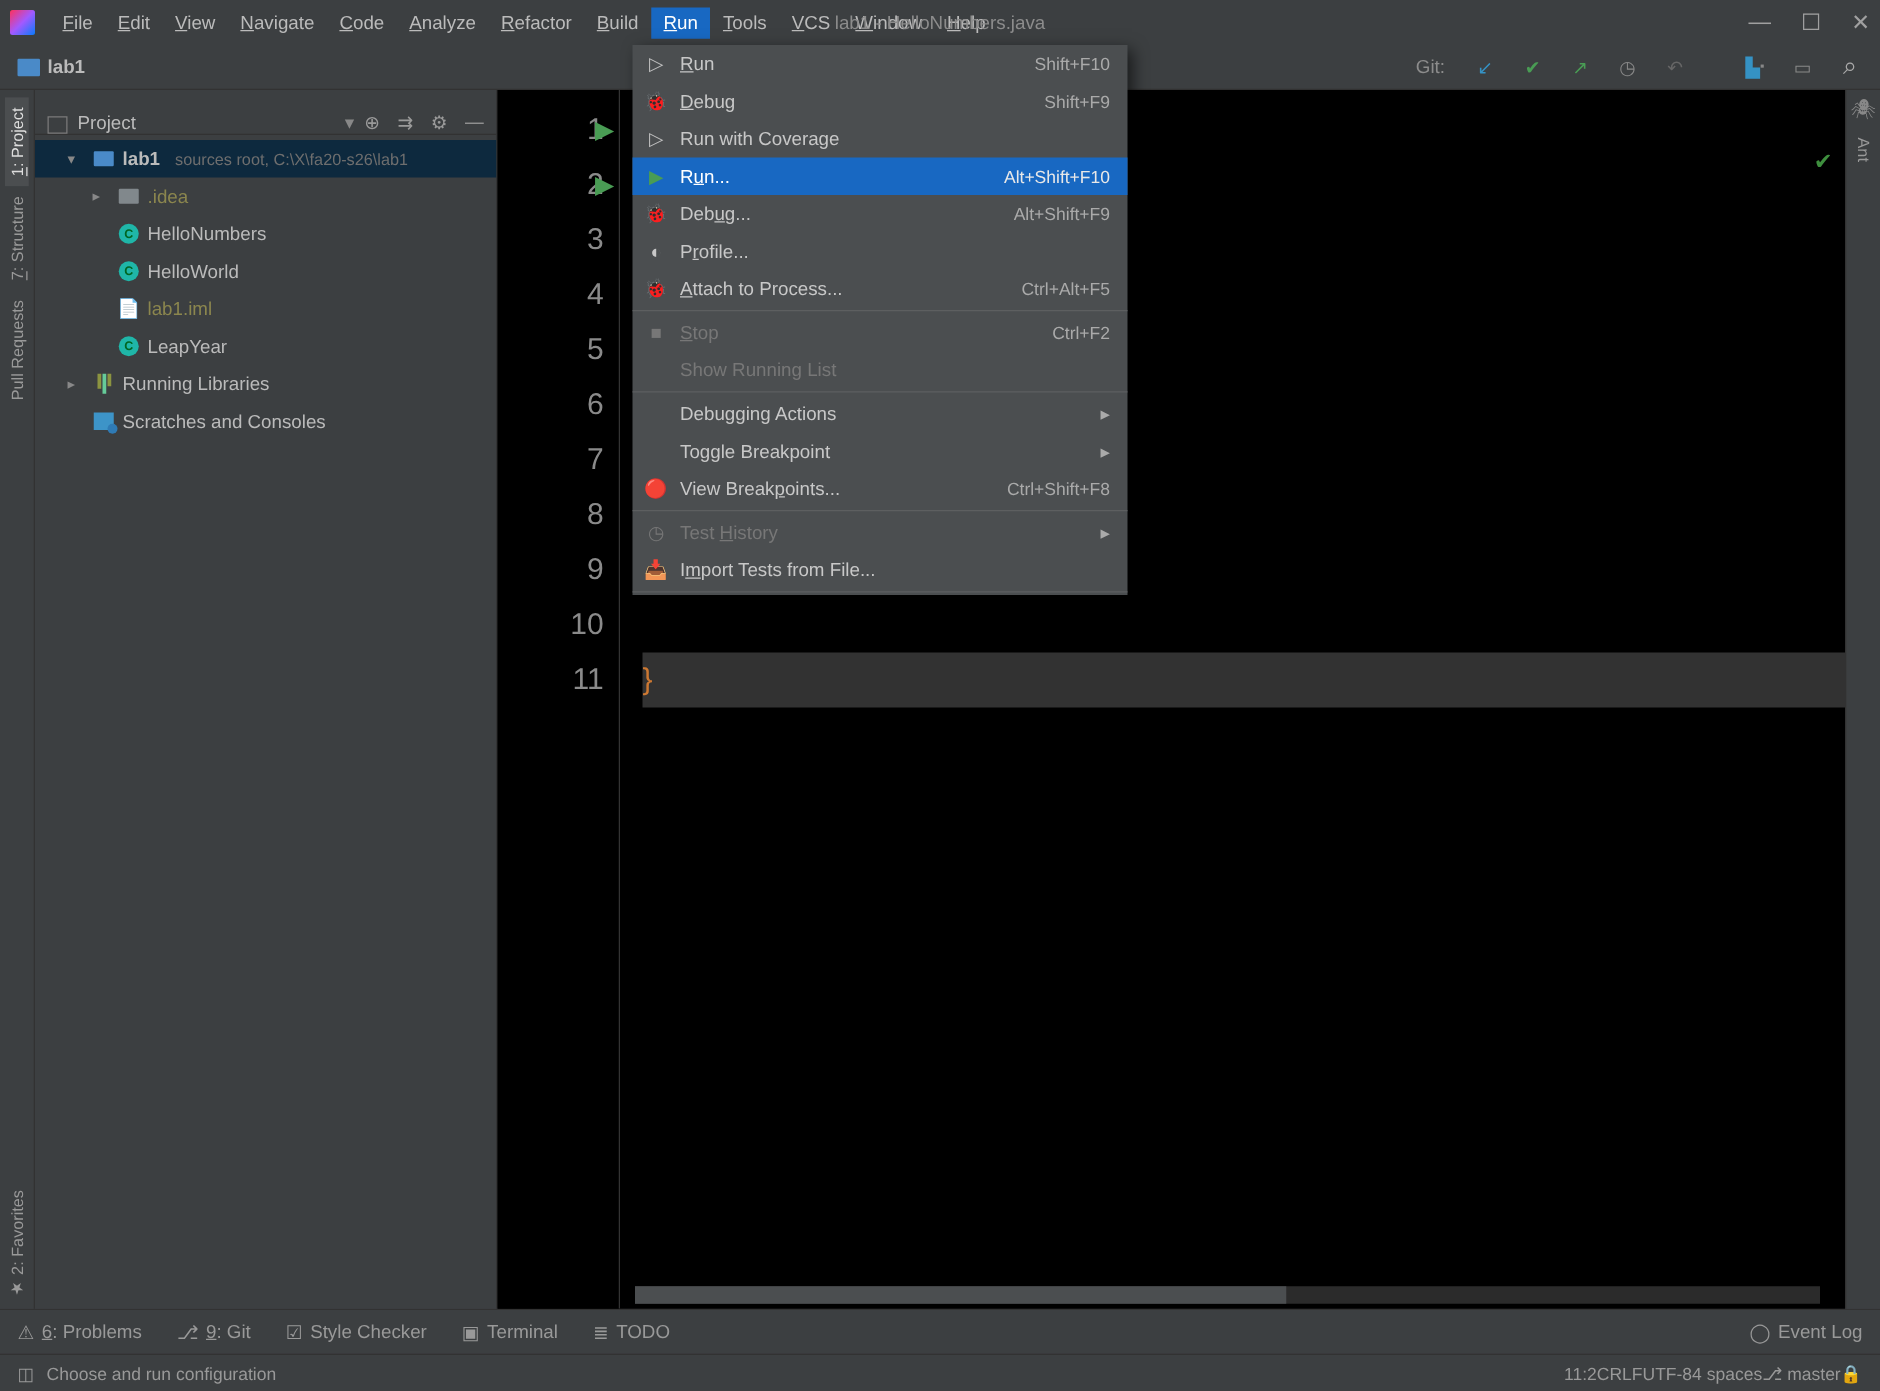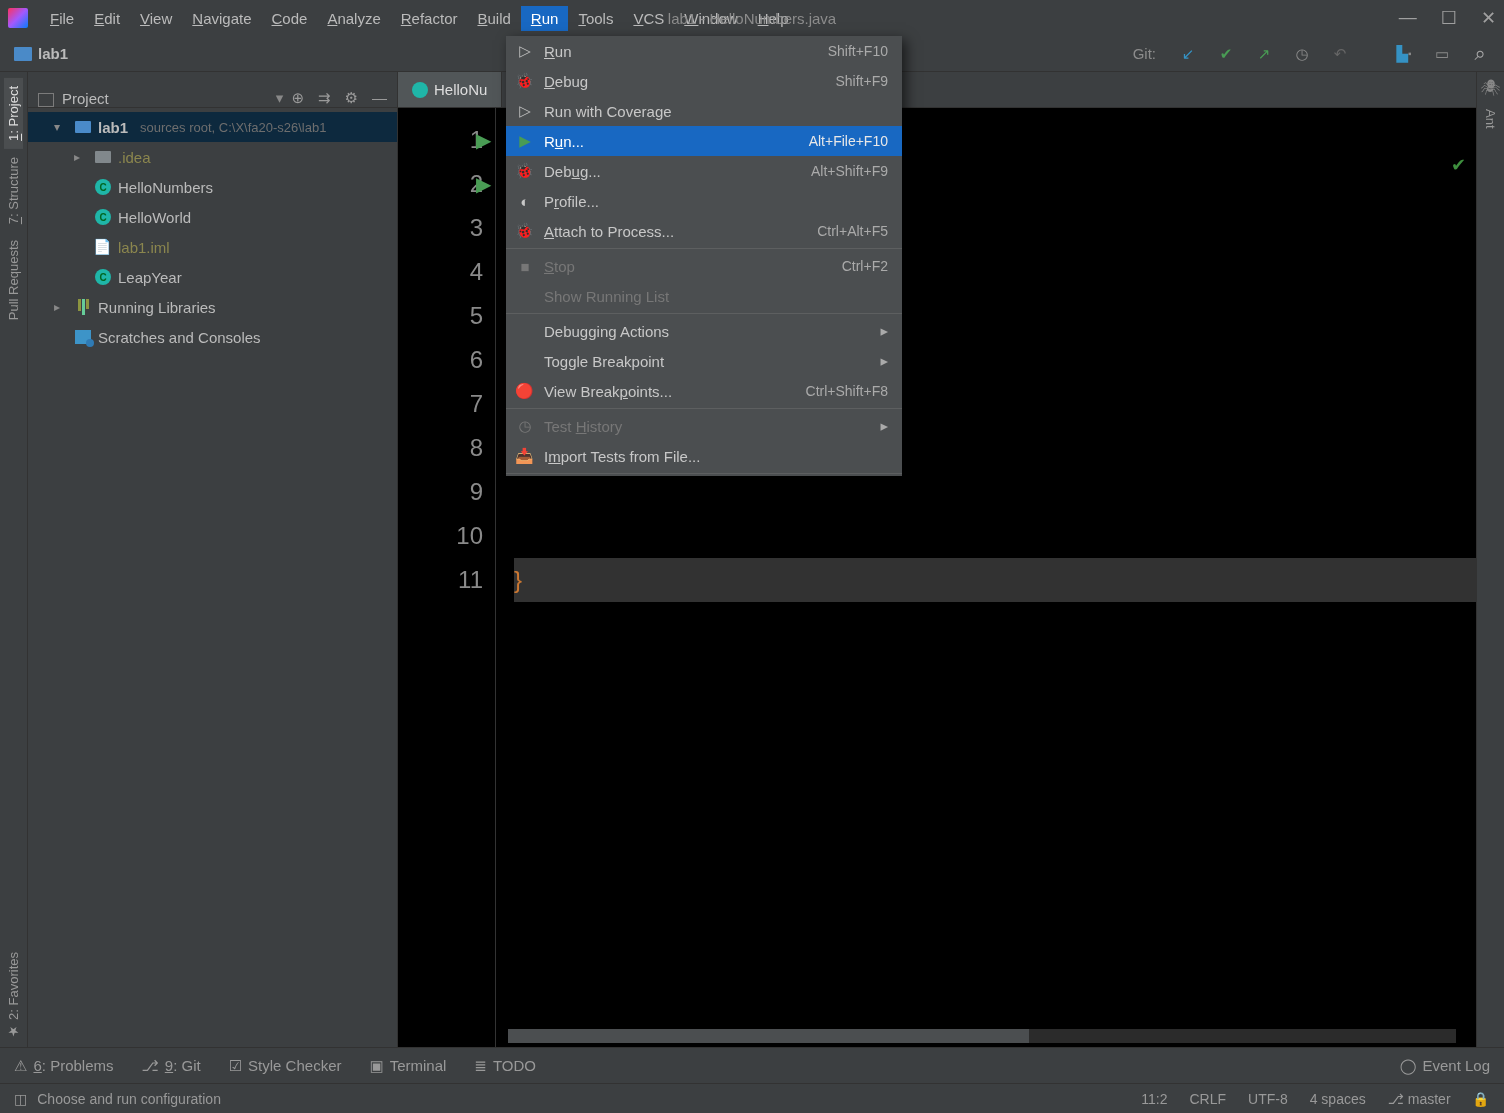--- a/index.html
+++ b/index.html
@@ -69,21 +69,21 @@
 .run-menu .mi .mi-label u { text-decoration: underline; }
 .run-menu .mi .mi-sc { color: #aaa; font-size: 14px; }
 .run-menu .mi.sel .mi-sc { color: #e8e8e8; }
 .run-menu .sep { height: 1px; background: #5d5f60; margin: 2px 0; }
 .run-menu .mi .arrow { color: #aaa; }
 .tool-strip { height: 36px; background: #3c3f41; display: flex; align-items: center; padding: 0 14px; gap: 24px; border-top: 1px solid #323232; font-size: 15px; color: #999; }
 .tool-strip .tool { display: flex; align-items: center; gap: 6px; cursor: pointer; }
 .tool-strip .spacer { flex: 1; }
 .status-bar { height: 30px; background: #3c3f41; display: flex; align-items: center; padding: 0 14px; gap: 22px; border-top: 1px solid #323232; font-size: 14px; color: #999; }
 .status-bar .sleft { display: flex; align-items: center; gap: 10px; }
-.status-bar .sright { margin-left: auto; display: flex; align-items: flex-end; gap: 22px; }
+.status-bar .sright { margin-left: auto; display: flex; align-items: flex-end; }
 .check-mark { position: absolute; right: 10px; top: 46px; color: #3e8f3e; font-size: 18px; z-index: 5;}
 .tri-green { color:#499c54; }
 .tri-white { color:#bfbfbf; }
 .libicon { display:inline-flex; gap:1px;}
 .libicon span{width:3px;background:#8c9440;height:12px;display:inline-block;}
 .libicon span:nth-child(2){height:16px;background:#6c9;}
 .libicon span:nth-child(3){height:10px;background:#8c9440;}
 .scratch-icon{width:16px;height:14px;background:#3d94c8;position:relative;}
 .scratch-icon::after{content:"";position:absolute;right:-3px;bottom:-3px;width:8px;height:8px;border-radius:50%;background:#2f7bb5;}
 .hscrollbar{position:absolute;left:110px;right:20px;bottom:4px;height:14px;background:#2b2b2b;}
@@ -217,26 +217,20 @@
         <span class="chev"></span>
         <span class="ficon">
             <span class="scratch-icon"></span>
           </span>
         <span class="txt">Scratches and Consoles</span>
       </div>
     </div>
   </div>
 
   <div class="editor-area">
-    <div class="editor-tabs">
-      <div class="editor-tab">
-        <span class="classicon"></span>
-        <span>HelloNu</span>
-      </div>
-    </div>
     <div class="editor-body">
       <div class="gutter" id="gutter" style="position: relative;">
           <div class="gutter-row">1</div>
           <div class="gutter-row">2</div>
           <div class="gutter-row">3</div>
           <div class="gutter-row">4</div>
           <div class="gutter-row">5</div>
           <div class="gutter-row">6</div>
           <div class="gutter-row">7</div>
           <div class="gutter-row">8</div>
@@ -318,21 +312,21 @@
       <span class="mi-label"><u>D</u>ebug</span>
       <span class="mi-sc">Shift+F9</span>
     </div>
     <div class="mi">
       <span class="mi-icon tri-white">▷</span>
       <span class="mi-label">Run with Coverage</span>
     </div>
     <div class="mi sel">
       <span class="mi-icon tri-green">▶</span>
       <span class="mi-label">R<u>u</u>n...</span>
-      <span class="mi-sc">Alt+File+F10</span>
+      <span class="mi-sc">Alt+Shift+F10</span>
     </div>
     <div class="mi">
       <span class="mi-icon ">🐞</span>
       <span class="mi-label">Deb<u>u</u>g...</span>
       <span class="mi-sc">Alt+Shift+F9</span>
     </div>
     <div class="mi">
       <span class="mi-icon ">◐</span>
       <span class="mi-label">P<u>r</u>ofile...</span>
     </div>

